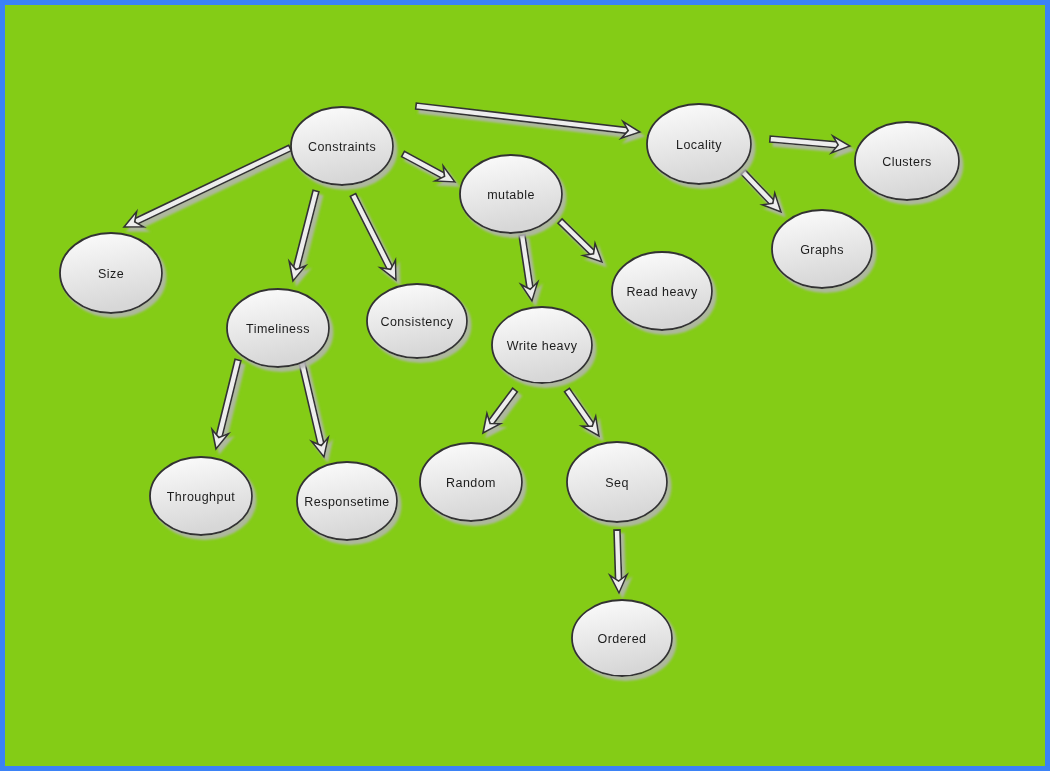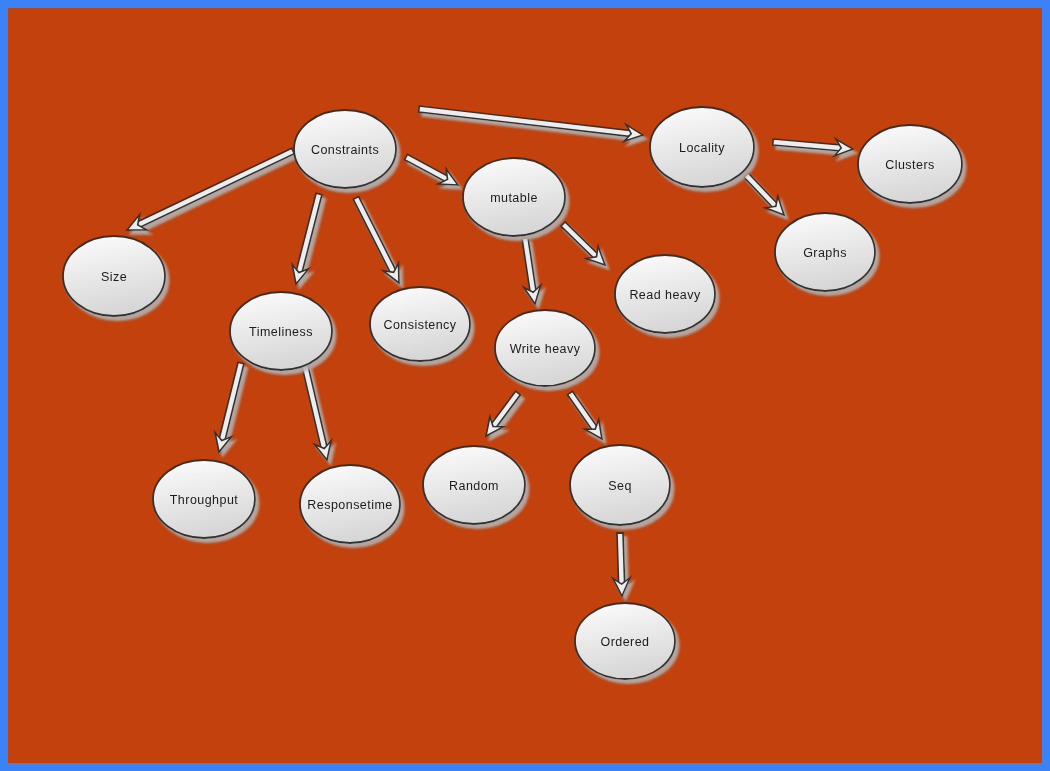--- a/index.html
+++ b/index.html
@@ -6,22 +6,22 @@
     margin: 0;
     padding: 0;
     background: #ffffff;
     font-family: "Liberation Sans", sans-serif;
   }
   .canvas {
     position: relative;
     width: 1050px;
     height: 771px;
     box-sizing: border-box;
-    border: 8px solid #3b82f6;
-    background: #c2410c;
+    border: 5px solid #3b82f6;
+    background: #84cc16;
     overflow: hidden;
   }
   .canvas svg {
     position: absolute;
     left: 0;
     top: 0;
   }
   .node-label {
     font-family: "Liberation Sans", sans-serif;
     font-size: 12.5px;

